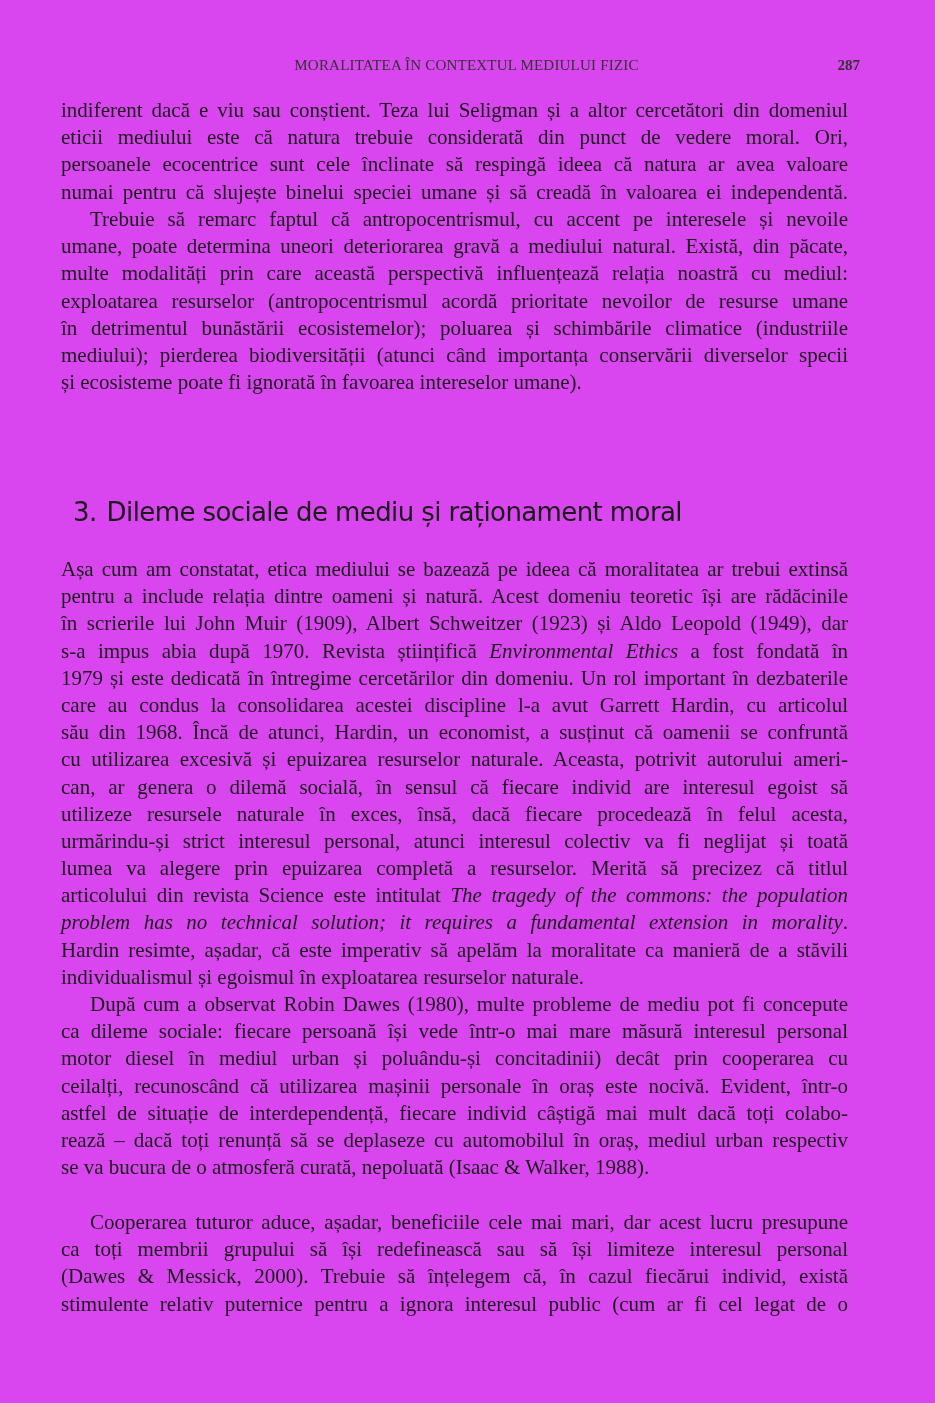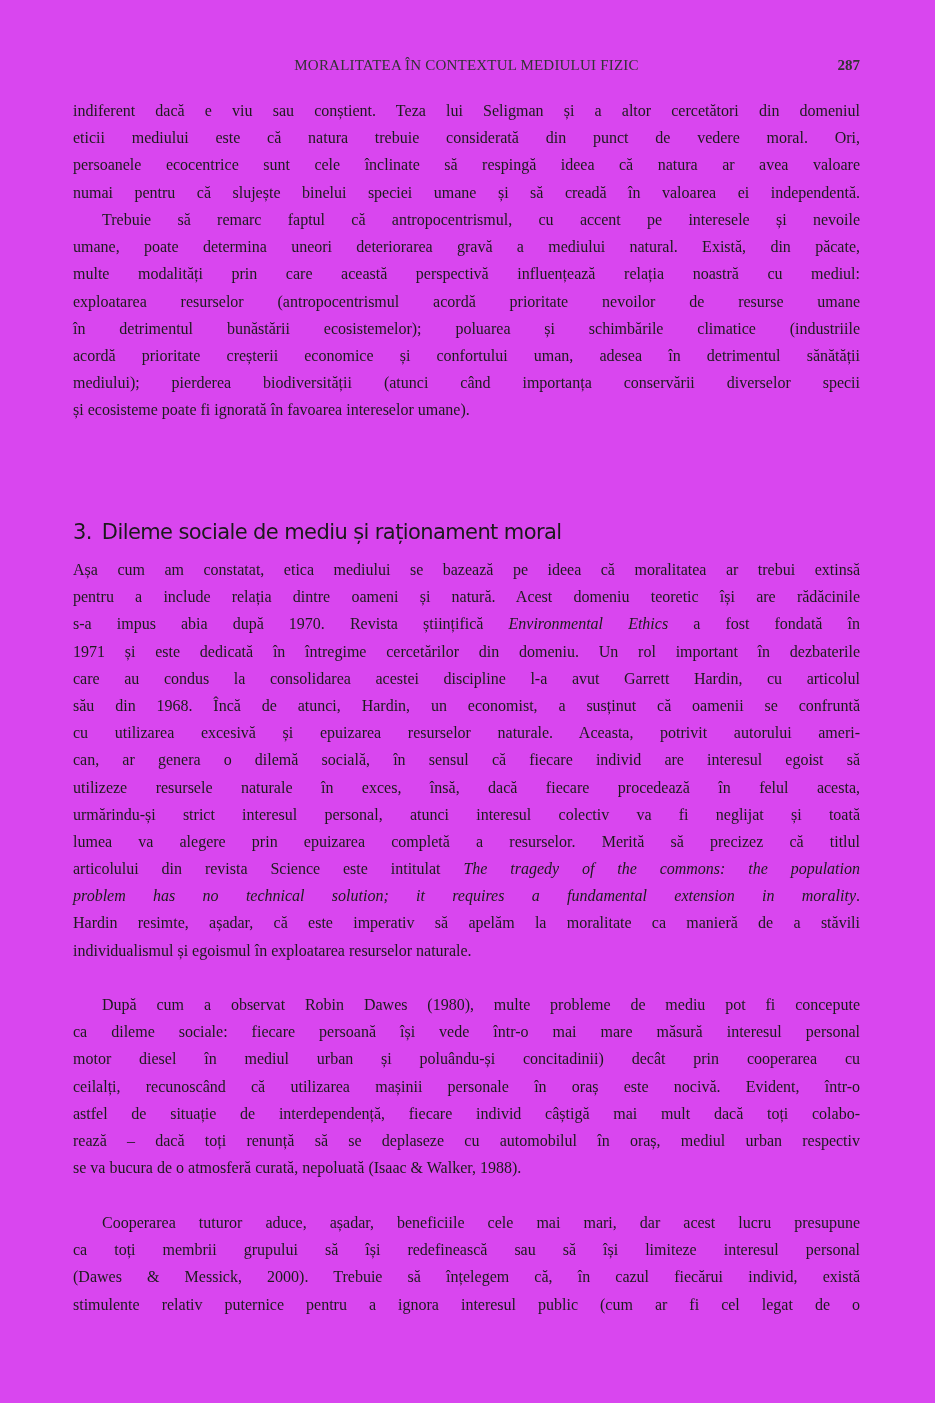--- a/index.html
+++ b/index.html
@@ -4,28 +4,28 @@
   <style>
     html, body { margin: 0; padding: 0; background: #ffffff; }
     body { width: 935px; height: 1403px; position: relative; overflow: hidden; color: #1c1c1c; }
     .page { position: absolute; left: 0; top: 0; width: 935px; height: 1403px; background: #d946ef; }
     .running-head {
       position: absolute; top: 57px; left: 73px; width: 787px; height: 22px;
       font-family: "Liberation Serif", serif; font-size: 15px; color: #333;
     }
     .running-title { position: absolute; left: 0; right: 0; text-align: center; letter-spacing: 0.2px; }
     .page-number { position: absolute; right: 0; top: 0; font-weight: bold; }
-    .block { position: absolute; left: 73px; width: 787px; font-family: "Liberation Serif", serif; font-size: 16px; }
+    .block { position: absolute; left: 61px; width: 787px; font-family: "Liberation Serif", serif; font-size: 21px; }
     .line { height: 27.2px; line-height: 27.2px; white-space: nowrap; text-align: justify; text-align-last: justify; overflow: visible; }
     .line.last { text-align-last: left; }
     .line.indent { padding-left: 29px; }
     .line em { }
     .heading {
-      position: absolute; left: 73px; top: 510px; width: 787px;
-      font-family: "DejaVu Sans", sans-serif; font-size: 21px; line-height: 44px; color: #1a1a1a;
+      position: absolute; left: 73px; top: 490px; width: 787px;
+      font-family: "DejaVu Sans", sans-serif; font-size: 26px; line-height: 44px; color: #1a1a1a;
       letter-spacing: -0.6px; font-weight: normal;
     }
     .heading-number { margin-right: 10px; }
   </style>
 </head>
 <body>
 
 <div class="page">
 
   <div class="running-head">
@@ -39,34 +39,34 @@
     <div class="line">persoanele ecocentrice sunt cele înclinate să respingă ideea că natura ar avea valoare</div>
     <div class="line">numai pentru că slujește binelui speciei umane și să creadă în valoarea ei independentă.</div>
   </div>
 
   <div class="block" style="top:206px;">
     <div class="line indent">Trebuie să remarc faptul că antropocentrismul, cu accent pe interesele și nevoile</div>
     <div class="line">umane, poate determina uneori deteriorarea gravă a mediului natural. Există, din păcate,</div>
     <div class="line">multe modalități prin care această perspectivă influențează relația noastră cu mediul:</div>
     <div class="line">exploatarea resurselor (antropocentrismul acordă prioritate nevoilor de resurse umane</div>
     <div class="line">în detrimentul bunăstării ecosistemelor); poluarea și schimbările climatice (industriile</div>
-    <div class="line">acordă prioritate creșterii economice și confortului uman, adesea în detrimentul sănătății</div>
     <div class="line">mediului); pierderea biodiversității (atunci când importanța conservării diverselor specii</div>
     <div class="line last">și ecosisteme poate fi ignorată în favoarea intereselor umane).</div>
   </div>
 
   <h2 class="heading" style="margin:0;">
     <span class="heading-number">3.</span><span>Dileme sociale de mediu și raționament moral</span>
   </h2>
 
   <div class="block" style="top:556px;">
     <div class="line">Așa cum am constatat, etica mediului se bazează pe ideea că moralitatea ar trebui extinsă</div>
     <div class="line">pentru a include relația dintre oameni și natură. Acest domeniu teoretic își are rădăcinile</div>
+    <div class="line">în scrierile lui John Muir (1909), Albert Schweitzer (1923) și Aldo Leopold (1949), dar</div>
     <div class="line"><span>s-a impus abia după 1970. Revista științifică </span><em>Environmental Ethics</em><span> a fost fondată în</span></div>
-    <div class="line">1971 și este dedicată în întregime cercetărilor din domeniu. Un rol important în dezbaterile</div>
+    <div class="line">1979 și este dedicată în întregime cercetărilor din domeniu. Un rol important în dezbaterile</div>
     <div class="line">care au condus la consolidarea acestei discipline l-a avut Garrett Hardin, cu articolul</div>
     <div class="line">său din 1968. Încă de atunci, Hardin, un economist, a susținut că oamenii se confruntă</div>
     <div class="line">cu utilizarea excesivă și epuizarea resurselor naturale. Aceasta, potrivit autorului ameri-</div>
     <div class="line">can, ar genera o dilemă socială, în sensul că fiecare individ are interesul egoist să</div>
     <div class="line">utilizeze resursele naturale în exces, însă, dacă fiecare procedează în felul acesta,</div>
     <div class="line">urmărindu-și strict interesul personal, atunci interesul colectiv va fi neglijat și toată</div>
     <div class="line">lumea va alegere prin epuizarea completă a resurselor. Merită să precizez că titlul</div>
     <div class="line"><span>articolului din revista Science este intitulat </span><em>The tragedy of the commons: the population</em></div>
     <div class="line"><em>problem has no technical solution; it requires a fundamental extension in morality</em><span>.</span></div>
     <div class="line">Hardin resimte, așadar, că este imperativ să apelăm la moralitate ca manieră de a stăvili</div>

